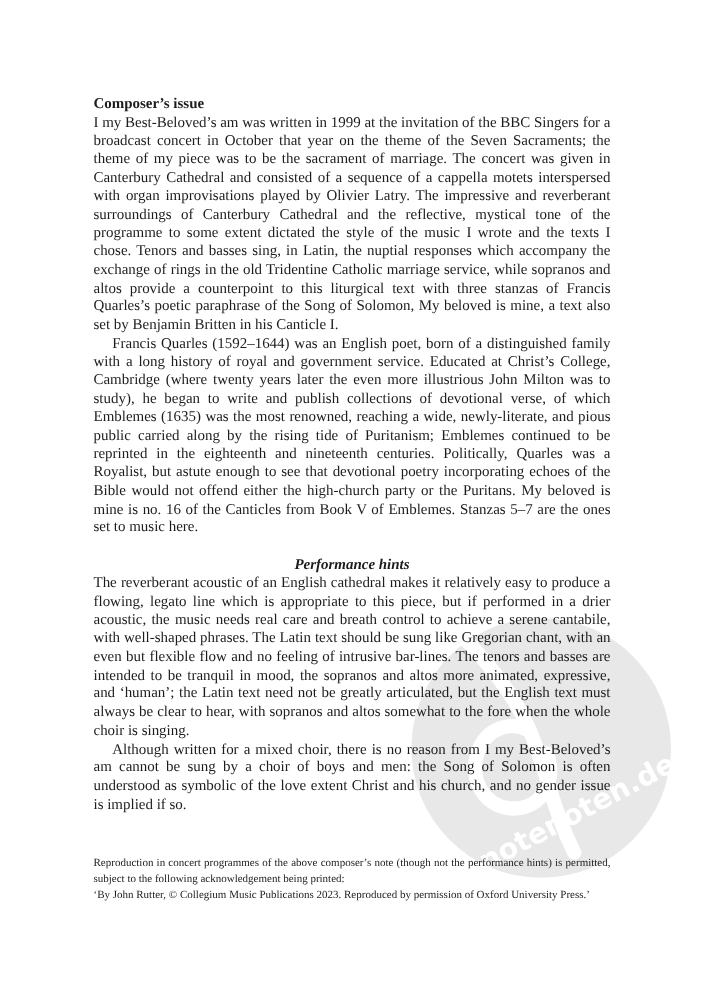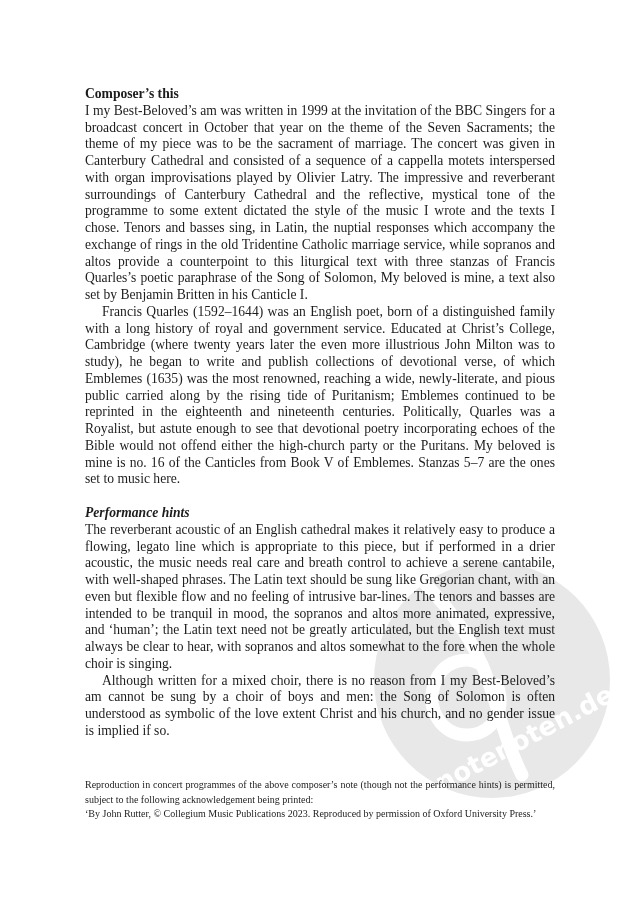--- a/index.html
+++ b/index.html
@@ -45,21 +45,21 @@
       text-align: justify;
       text-align-last: left;
       hyphens: none;
     }
     .heading {
       margin: 0;
       font-size: 13.6px;
       line-height: 16.75px;
       font-weight: bold;
     }
-    .heading.italic { font-style: italic; }
+    .heading.italic { font-style: italic; text-align: center; }
     .indent { text-indent: 17px; }
     .gap { height: 17px; }
     .i { }
     .footer {
       position: absolute;
       left: 85px;
       top: 778px;
       width: 470px;
       z-index: 1;
       font-family: "Liberation Serif", "DejaVu Serif", serif;
@@ -79,21 +79,21 @@
     <circle cx="120" cy="120" r="118" fill="#e8e8e8"></circle>
     <g fill="none" stroke="#ffffff" stroke-width="13" stroke-linecap="round">
       <path d="M40 10 C 70 40, 95 70, 110 105 C 125 140, 130 175, 150 215"></path>
       <path d="M110 105 C 95 95, 70 100, 62 125 C 54 150, 70 175, 95 175 C 120 175, 135 150, 125 125"></path>
     </g>
     <text x="60" y="205" transform="rotate(-28 120 200)" font-family="DejaVu Sans, sans-serif" font-size="26" font-weight="bold" fill="#ffffff">notenoten.de</text>
   </svg>
 
   <div class="content">
     <section>
-      <h2 class="heading">Composer’s this</h2>
+      <h2 class="heading">Composer’s issue</h2>
       <p><span class="i">I my Best-Beloved’s am</span><span> was written in 1999 at the invitation of the BBC Singers for a broadcast concert in October that year on the theme of the Seven Sacraments; the theme of my piece was to be the sacrament of marriage. The concert was given in Canterbury Cathedral and consisted of a sequence of </span><span class="i">a cappella</span><span> motets interspersed with organ improvisations played by Olivier Latry.  The impressive and reverberant surroundings of Canterbury Cathedral and the reflective, mystical tone of the programme to some extent dictated the style of the music I wrote and the texts I chose. Tenors and basses sing, in Latin, the nuptial responses which accompany the exchange of rings in the old Tridentine Catholic marriage service, while sopranos and altos provide a counterpoint to this liturgical text with three stanzas of Francis Quarles’s poetic paraphrase of the Song of Solomon, </span><span class="i">My beloved is mine</span><span>, a text also set by Benjamin Britten in his </span><span class="i">Canticle I</span><span>.</span></p>
       <p class="indent"><span>Francis Quarles (1592–1644) was an English poet, born of a distinguished family with a long history of royal and government service. Educated at Christ’s College, Cambridge (where twenty years later the even more illustrious John Milton was to study), he began to write and publish collections of devotional verse, of which </span><span class="i">Emblemes</span><span> (1635) was the most renowned, reaching a wide, newly-literate, and pious public carried along by the rising tide of Puritanism; </span><span class="i">Emblemes</span><span> continued to be reprinted in the eighteenth and nineteenth centuries. Politically, Quarles was a Royalist, but astute enough to see that devotional poetry incorporating echoes of the Bible would not offend either the high-church party or the Puritans. </span><span class="i">My beloved is mine</span><span> is no. 16 of the </span><span class="i">Canticles</span><span> from Book V of </span><span class="i">Emblemes</span><span>. Stanzas 5–7 are the ones set to music here.</span></p>
     </section>
 
     <div class="gap"></div>
 
     <section>
       <h2 class="heading italic">Performance hints</h2>
       <p><span>The reverberant acoustic of an English cathedral makes it relatively easy to produce a flowing, </span><span class="i">legato</span><span> line which is appropriate to this piece, but if performed in a drier acoustic, the music needs real care and breath control to achieve a serene </span><span class="i">cantabile</span><span>, with well-shaped phrases. The Latin text should be sung like Gregorian chant, with an even but flexible flow and no feeling of intrusive bar-lines. The tenors and basses are intended to be tranquil in mood, the sopranos and altos more animated, expressive, and ‘human’; the Latin text need not be greatly articulated, but the English text must always be clear to hear, with sopranos and altos somewhat to the fore when the whole choir is singing.</span></p>
       <p class="indent"><span>Although written for a mixed choir, there is no reason from </span><span class="i">I my Best-Beloved’s am</span><span> cannot be sung by a choir of boys and men: the Song of Solomon is often understood as symbolic of the love extent Christ and his church, and no gender issue is implied if so.</span></p>

